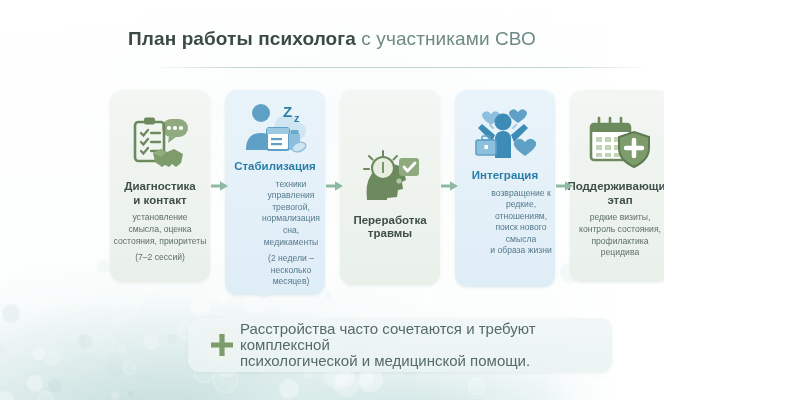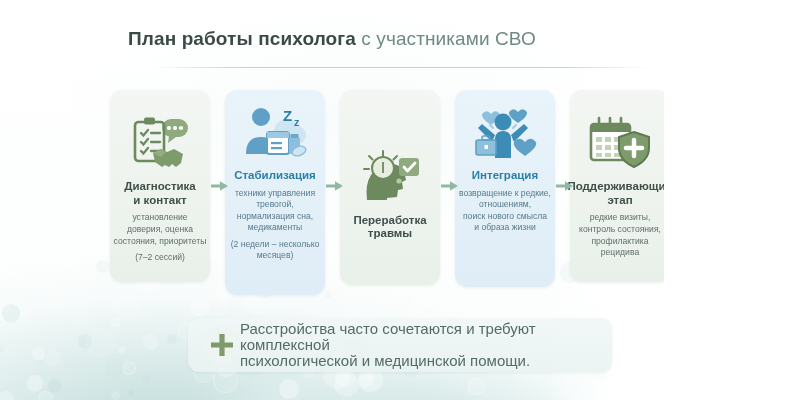--- a/index.html
+++ b/index.html
@@ -48,21 +48,21 @@
   .c4{left:345px;height:197px;}
   .c5{left:460px;height:192px;}
 
   .icon-wrap{height:72px;display:flex;align-items:center;justify-content:center;margin-top:6px;}
   .card-title{font-size:11.5px;font-weight:bold;line-height:13.5px;text-align:center;
       padding:0 4px;margin-top:1px;}
   .card.green .card-title{color:#3f4f4a;}
   .card.blue .card-title{color:#2a7fa9;}
   .card-body{font-size:8.6px;line-height:11.6px;text-align:center;padding:5px 3px 7px;}
   .card.green .card-body{color:#5e6f6a;}
-  .card.blue .card-body{color:#557a8c;}
+  .card.blue .card-body{color:#557a8c;margin-left:32px;}
   .card-note{display:block;margin-top:5px;}
 
   
   .arrow{position:absolute;top:88px;width:17px;height:12px;}
   .a1{left:101px;} .a2{left:216px;} .a3{left:331px;} .a4{left:446px;}
 
   
   .note{position:absolute;left:188px;top:318px;width:424px;height:54px;border-radius:11px;
       background:linear-gradient(180deg,rgba(240,247,246,.92) 0%,rgba(233,243,242,.88) 100%);
       box-shadow:0 1px 3px rgba(90,110,105,.09);
@@ -219,21 +219,21 @@
           </g>
           <g fill="#93ad81">
             <path d="M24 38 l8-4 5 3 -5 5 -8 -4 Z"></path>
           </g>
         </svg>
       </div>
       <div class="card-title" style="white-space: pre-line;">Диагностика
 и контакт</div>
       <div class="card-body">
         <span style="white-space: pre-line;">установление
-доверия, оценка
+смысла, оценка
 состояния, приоритеты</span>
         <span class="card-note">(7–2 сессий)</span>
       </div>
     </div>
 
     <div class="card blue c2">
       <div class="icon-wrap">
         <svg width="64" height="56" viewBox="0 0 64 56">
 
           <g fill="#cfe5f1">

